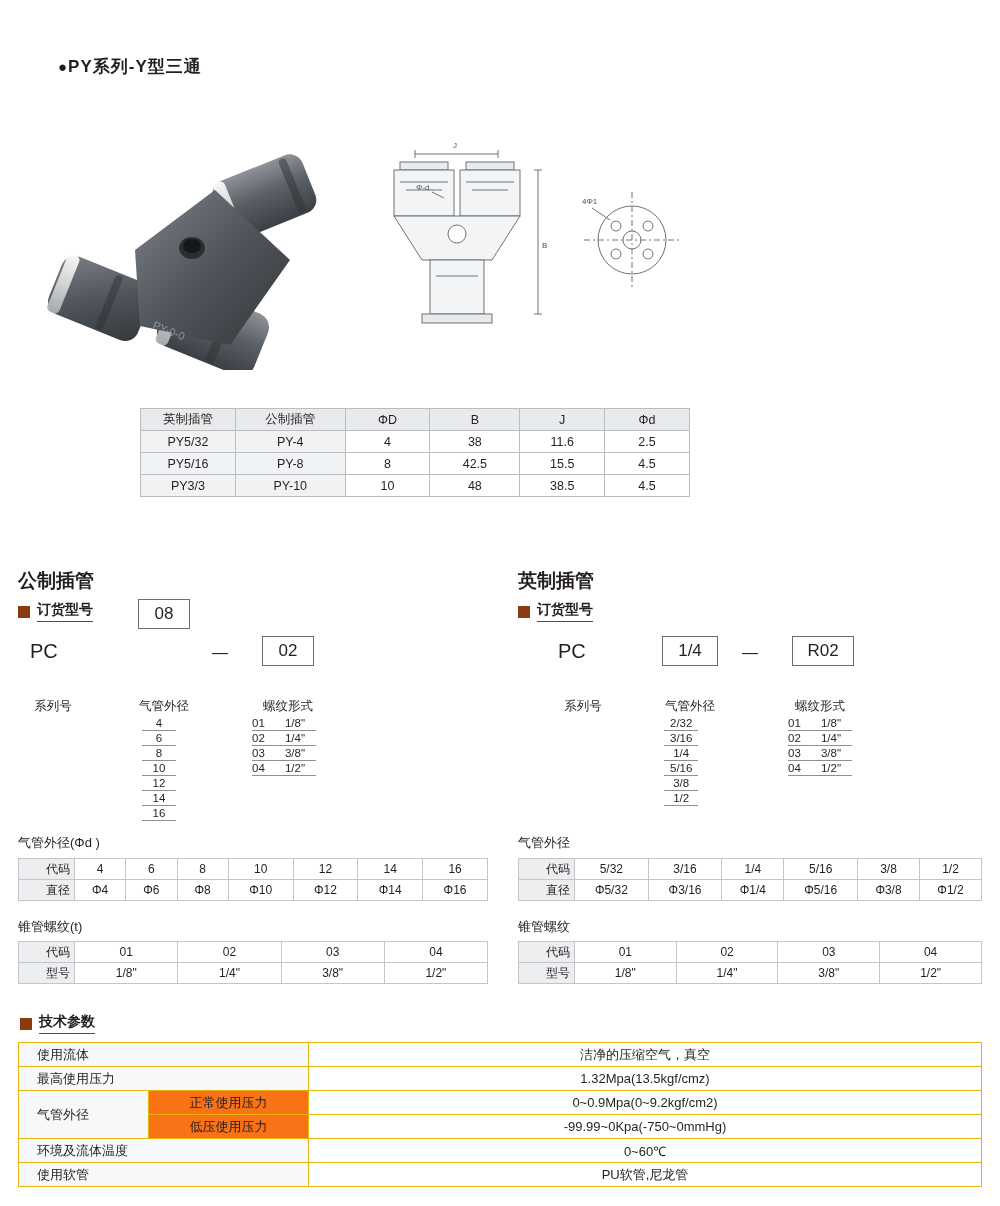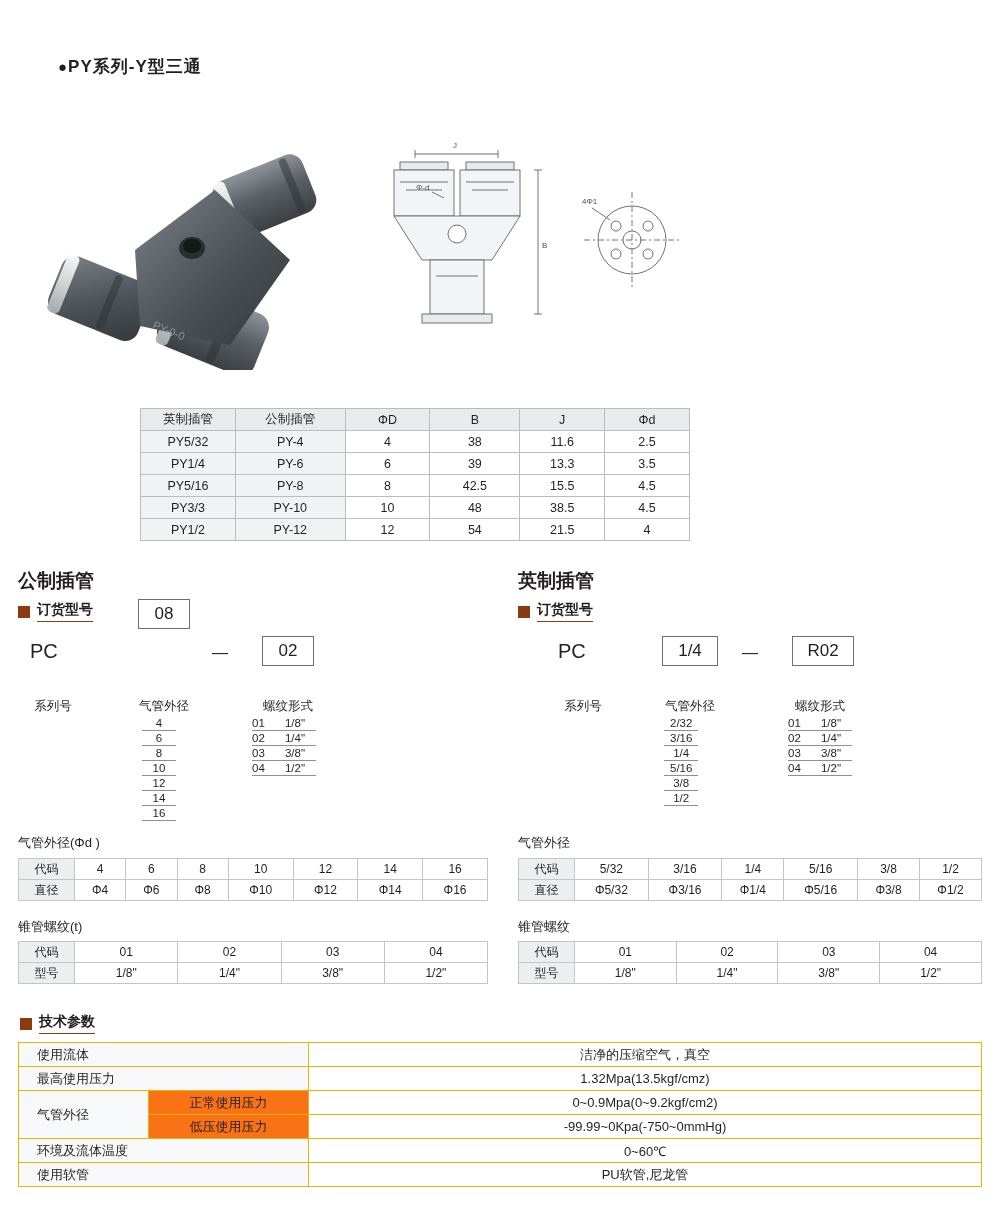--- a/index.html
+++ b/index.html
@@ -140,21 +140,21 @@
     border-collapse: collapse;
     font-size: 12px;
   }
   .mini-table td {
     border: 1px solid #c2c5c9;
     height: 21px;
     text-align: center;
     padding: 0 4px;
     white-space: nowrap;
   }
-  .mini-table td.hdr { background: #eceef0; width: 56px; }
+  .mini-table td.hdr { background: #eceef0; width: 56px; text-align: right; }
 
   
   .tech-head { position: absolute; left: 20px; top: 1013px; }
   .tech-table {
     position: absolute;
     left: 18px; top: 1042px;
     width: 964px;
     border-collapse: collapse;
     font-size: 13px;
   }
@@ -289,51 +289,35 @@
   <tbody>
     <tr>
       <td>PY5/32</td>
       <td>PY-4</td>
       <td>4</td>
       <td>38</td>
       <td>11.6</td>
       <td>2.5</td>
     </tr>
     <tr>
-      <td>PY1/4</td>
-      <td>PY-6</td>
-      <td>6</td>
-      <td>39</td>
-      <td>13.3</td>
-      <td>3.5</td>
-    </tr>
-    <tr>
       <td>PY5/16</td>
       <td>PY-8</td>
       <td>8</td>
       <td>42.5</td>
       <td>15.5</td>
       <td>4.5</td>
     </tr>
     <tr>
       <td>PY3/3</td>
       <td>PY-10</td>
       <td>10</td>
       <td>48</td>
       <td>38.5</td>
       <td>4.5</td>
     </tr>
-    <tr>
-      <td>PY1/2</td>
-      <td>PY-12</td>
-      <td>12</td>
-      <td>54</td>
-      <td>21.5</td>
-      <td>4</td>
-    </tr>
   </tbody>
 </table>
 
 <div class="sec-title" style="left:18px; top:568px;">公制插管</div>
 <div class="sub-head" style="left:18px; top:601px;">
   <span class="sq"></span>
   <span class="txt">订货型号</span>
 </div>
 
 <div class="code-plain" style="left:30px; top:640px;">PC</div>

